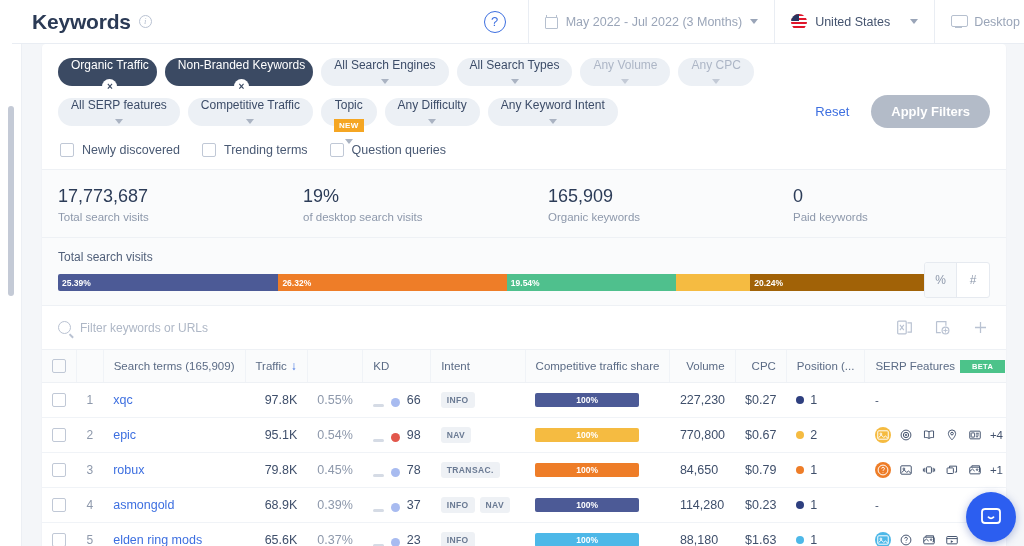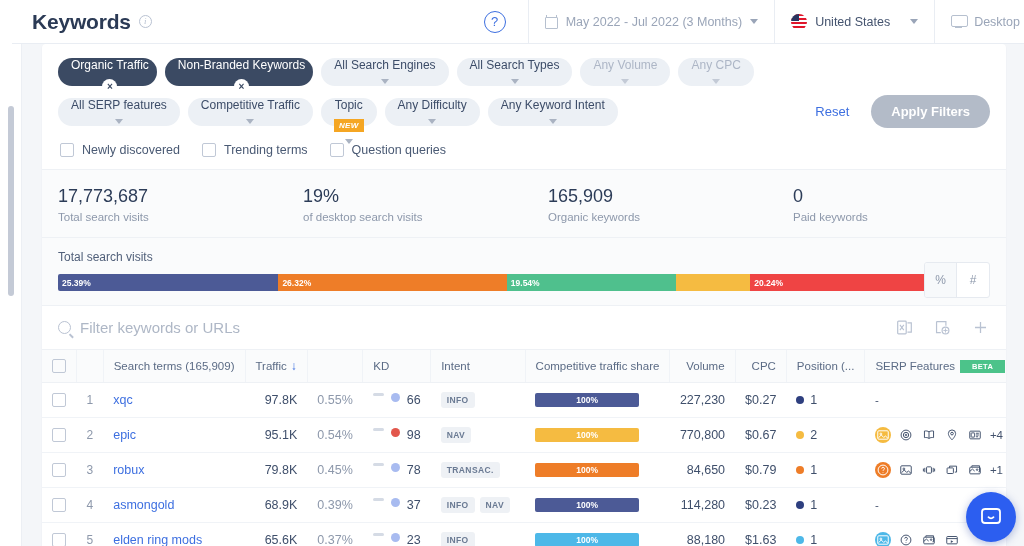--- a/index.html
+++ b/index.html
@@ -90,21 +90,21 @@
   .pill.active { background: #3b4a63; color: #fff; padding-right: 8px; }
   .pill.muted { color: #adb6c6; }
   .pill .pcaret { width:0; height:0; border-left:4px solid transparent; border-right:4px solid transparent; border-top:5px solid #aab3c2; }
   .pill.muted .pcaret { border-top-color:#c3cad6; }
   .pill-x {
     width: 15px; height: 15px; border-radius: 50%; background: #fff; color: #3b4a63;
     font-size: 10px; line-height: 15px; text-align: center; font-weight: bold;
   }
   .badge-new {
     background: #f5a623; color: #fff; font-size: 8px; font-weight: bold;
-    border-radius: 0; padding: 2px 5px; letter-spacing: .3px; font-style: italic;
+    border-radius: 0; padding: 2px 5px; letter-spacing: .3px;
   }
   .spacer { flex: 1; }
   .reset-link { color: #3d6fe0; font-size: 13px; cursor: pointer; margin-right: 14px; }
   .apply-btn {
     background: #b3bbc8; color: #fff; font-size: 13px; font-weight: bold;
     border-radius: 18px; padding: 9px 20px; cursor: pointer;
   }
   .check-row { display: flex; gap: 22px; padding: 6px 0 2px 2px; }
   .check { display: inline-flex; align-items: center; gap: 8px; font-size: 12.5px; color: #4a5a74; cursor: pointer; }
   .box { width: 14px; height: 14px; border: 1.4px solid #c0c8d6; border-radius: 2px; }
@@ -129,42 +129,42 @@
     border: 1px solid #e6eaf0; border-radius: 3px; overflow: hidden; background: #fff;
   }
   .unit-toggle div { width: 32px; height: 34px; display: flex; align-items: center; justify-content: center;
     font-size: 12px; color: #8d98ab; cursor: pointer; }
   .unit-toggle div:first-child { border-right: 1px solid #e6eaf0; background: #f7f9fb; }
 
   
   .searchrow { display: flex; align-items: center; height: 44px; padding: 0 16px; border-bottom: 1px solid #eef1f5; }
   .mag { width: 13px; height: 13px; border: 1.5px solid #b9c2d2; border-radius: 50%; position: relative; margin-right: 9px; }
   .mag::after { content:''; position:absolute; right:-4px; bottom:-3px; width:5px; height:1.5px; background:#b9c2d2; transform: rotate(45deg); }
-  .search-input { border: none; outline: none; font-size: 15px; color: #4d7c0f; flex: 1;
+  .search-input { border: none; outline: none; font-size: 12px; color: #4d7c0f; flex: 1;
     font-family: "Liberation Sans", sans-serif; background: transparent; }
   .search-input::placeholder { color: #aeb7c6; }
   .tool-icon { width: 20px; height: 20px; margin-left: 18px; color: #b9c2d2; cursor: pointer; display:flex; align-items:center; justify-content:center; }
 
   
   table { width: 100%; border-collapse: collapse; }
   thead th {
     background: #fafbfc; font-size: 11.5px; font-weight: normal; color: #5b6b85;
     text-align: left; padding: 9px 10px; border-bottom: 1px solid #eef1f5;
     border-right: 1px solid #f0f3f7; white-space: nowrap;
   }
   thead th:last-child { border-right: none; }
   tbody td { font-size: 12.5px; color: #3f4f6b; padding: 9px 10px; border-bottom: 1px solid #f0f3f7; white-space: nowrap; }
   tbody tr:last-child td { border-bottom: none; }
   .c-check { width: 38px; text-align: center; }
   .c-rank { width: 28px; color: #8d98ab; font-size: 12px; }
   .c-term a { color: #3d6fe0; text-decoration: none; font-size: 12.5px; cursor: pointer; }
   .c-traffic { text-align: right; }
   .c-pct { color: #8d98ab; width: 56px; }
-  .num { text-align: right; }
-  .kd-cell { display: flex; align-items: flex-start; gap: 7px; }
+  .num { }
+  .kd-cell { display: flex; align-items: flex-end; gap: 7px; }
   .trendline { width: 11px; height: 3px; background: #d5dbe5; border-radius: 2px; }
   .dot { width: 9px; height: 9px; border-radius: 50%; flex: none; }
   .intent-tag {
     display: inline-block; background: #eef1f5; color: #6a7a93;
     font-size: 8.5px; font-weight: bold; letter-spacing: .4px;
     padding: 3px 6px; border-radius: 3px; margin-right: 5px;
   }
   .share-bar { height: 14px; border-radius: 2px; display: flex; align-items: center; justify-content: center; width: 104px; }
   .share-bar span { font-size: 8.5px; color: #fff; font-weight: bold; }
   .pos-cell { display: flex; align-items: center; gap: 6px; }
@@ -321,21 +321,21 @@
           <div class="seg" style="width: 25.39%; background: rgb(76, 90, 150);">
             <span>25.39%</span>
           </div>
           <div class="seg" style="width: 26.32%; background: rgb(238, 125, 40);">
             <span>26.32%</span>
           </div>
           <div class="seg" style="width: 19.54%; background: rgb(79, 192, 141);">
             <span>19.54%</span>
           </div>
           <div class="seg" style="width: 8.51%; background: rgb(245, 187, 65);"></div>
-          <div class="seg" style="width: 20.24%; background: #ef4444;">
+          <div class="seg" style="width: 20.24%; background: #a16207;">
             <span>20.24%</span>
           </div>
         </div>
       <div class="unit-toggle">
         <div>%</div>
         <div>#</div>
       </div>
     </div>
 
     <div class="searchrow">

